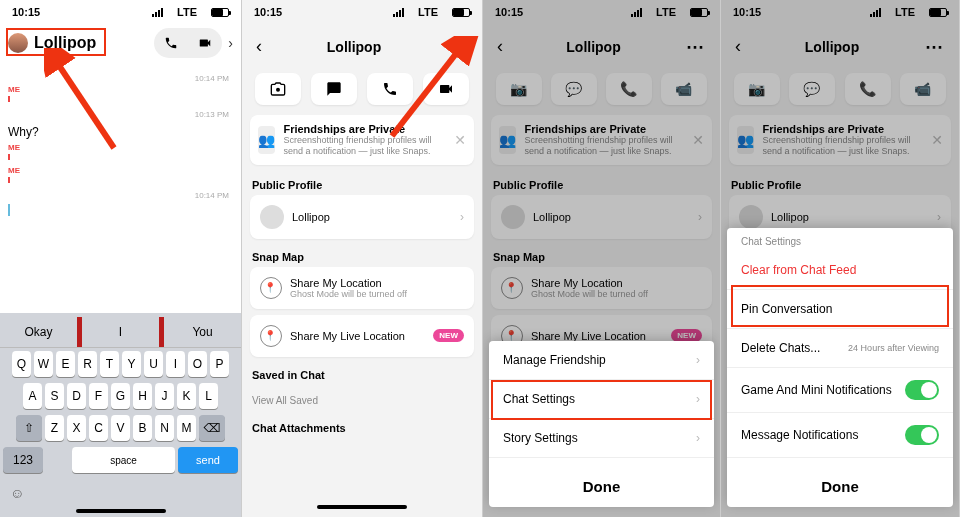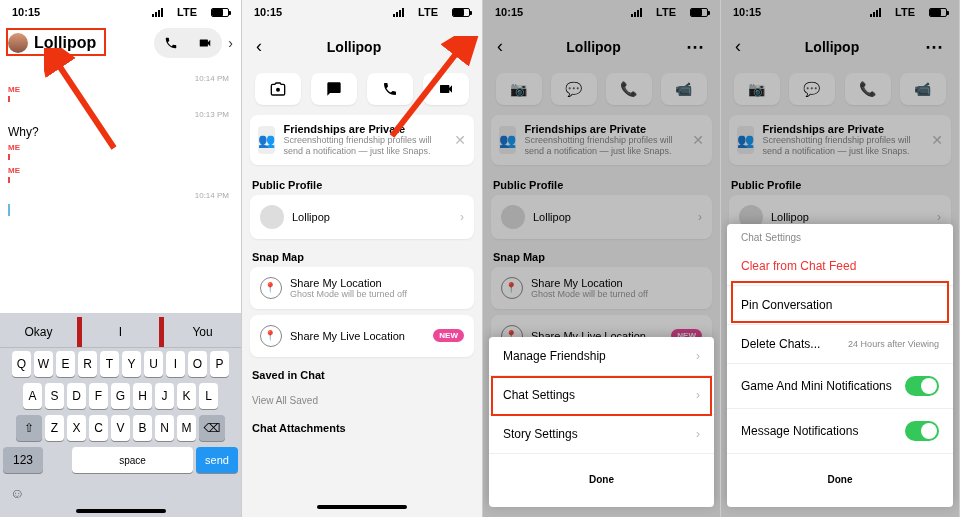--- a/index.html
+++ b/index.html
@@ -44,21 +44,21 @@
 .input-icn { font-size:14px; color:#555; }
 
 .kbd { position:absolute; bottom:0; left:0; right:0; background:#d1d4da; padding-top:4px; }
 .sug-row { display:flex; border-bottom:1px solid #bbb; }
 .sug { flex:1; text-align:center; font-size:12px; padding:8px 0; border-right:5px solid #b91c1c; }
 .sug:last-child { border-right:none; }
 .krow { display:flex; justify-content:center; gap:3px; padding:3px 3px; }
 .key { background:#fff; border-radius:4px; box-shadow:0 1px 0 #888; width:19px; height:26px; display:flex; align-items:center; justify-content:center; font-size:12px; }
 .key-wide { width:26px; background:#adb3bd; }
 .key-space { flex:1;margin-left:26px; }
-.key-send { background:#2196f3; color:#fff; width:42px; font-size:11px; }
+.key-send { background:#2196f3; color:#fff; width:60px; font-size:11px; }
 .brow { display:flex; gap:3px; padding:3px 3px 6px; }
 .emoji-row { padding:6px 10px 8px; font-size:14px; color:#555; }
 .homebar { width:90px; height:4px; background:#000; border-radius:2px; margin:0 auto 4px; }
 
 .prof-head { display:flex; align-items:center; padding:10px 10px 12px; position:relative; z-index:1; }
 .back { font-size:18px; padding:4px; }
 .prof-title { flex:1; text-align:center; font-size:14px; font-weight:700; }
 .more { font-size:18px; font-weight:900; padding:2px 6px; }
 
 .qact { display:flex; justify-content:space-around; padding:0 8px 10px; position:relative; z-index:1; }
@@ -81,21 +81,21 @@
 .view-all { font-size:10px; color:#888; padding:10px; position:relative; z-index:1; }
 
 .sheet { position:absolute; left:6px; right:6px; bottom:10px; background:#fff; border-radius:4px; z-index:10; box-shadow:0 -2px 12px rgba(0,0,0,.2); overflow:hidden; }
 .sheet-row { padding:12px 14px; border-bottom:1px solid #eee; display:flex; align-items:center; font-size:12px; }
 .sheet-row .chv { margin-left:auto; color:#bbb; }
 .sheet-hdr { font-size:10px; color:#888; padding:8px 14px 4px; }
 .sheet-red { color:#e33; }
 .sheet-sub { margin-left:auto; font-size:9px; color:#888; }
 .toggle { width:34px; height:20px; background:#34c759; border-radius:10px; position:relative; margin-left:auto; }
 .toggle::after { content:""; position:absolute; right:2px; top:2px; width:16px; height:16px; background:#fff; border-radius:50%; }
-.done-btn { background:#fff; margin:8px 0 10px; border-radius:10px; padding:12px; text-align:center; font-size:10px; font-weight:600; }
+.done-btn { background:#fff; margin:8px 0 0; border-radius:10px; padding:12px; text-align:center; font-size:15px; font-weight:600; }
 
 svg.arr { position:absolute; z-index:6; }
 </style>
 </head>
 <body>
 
 <div class="container">
 
 <div class="panel p1">
   <div class="status-bar">

